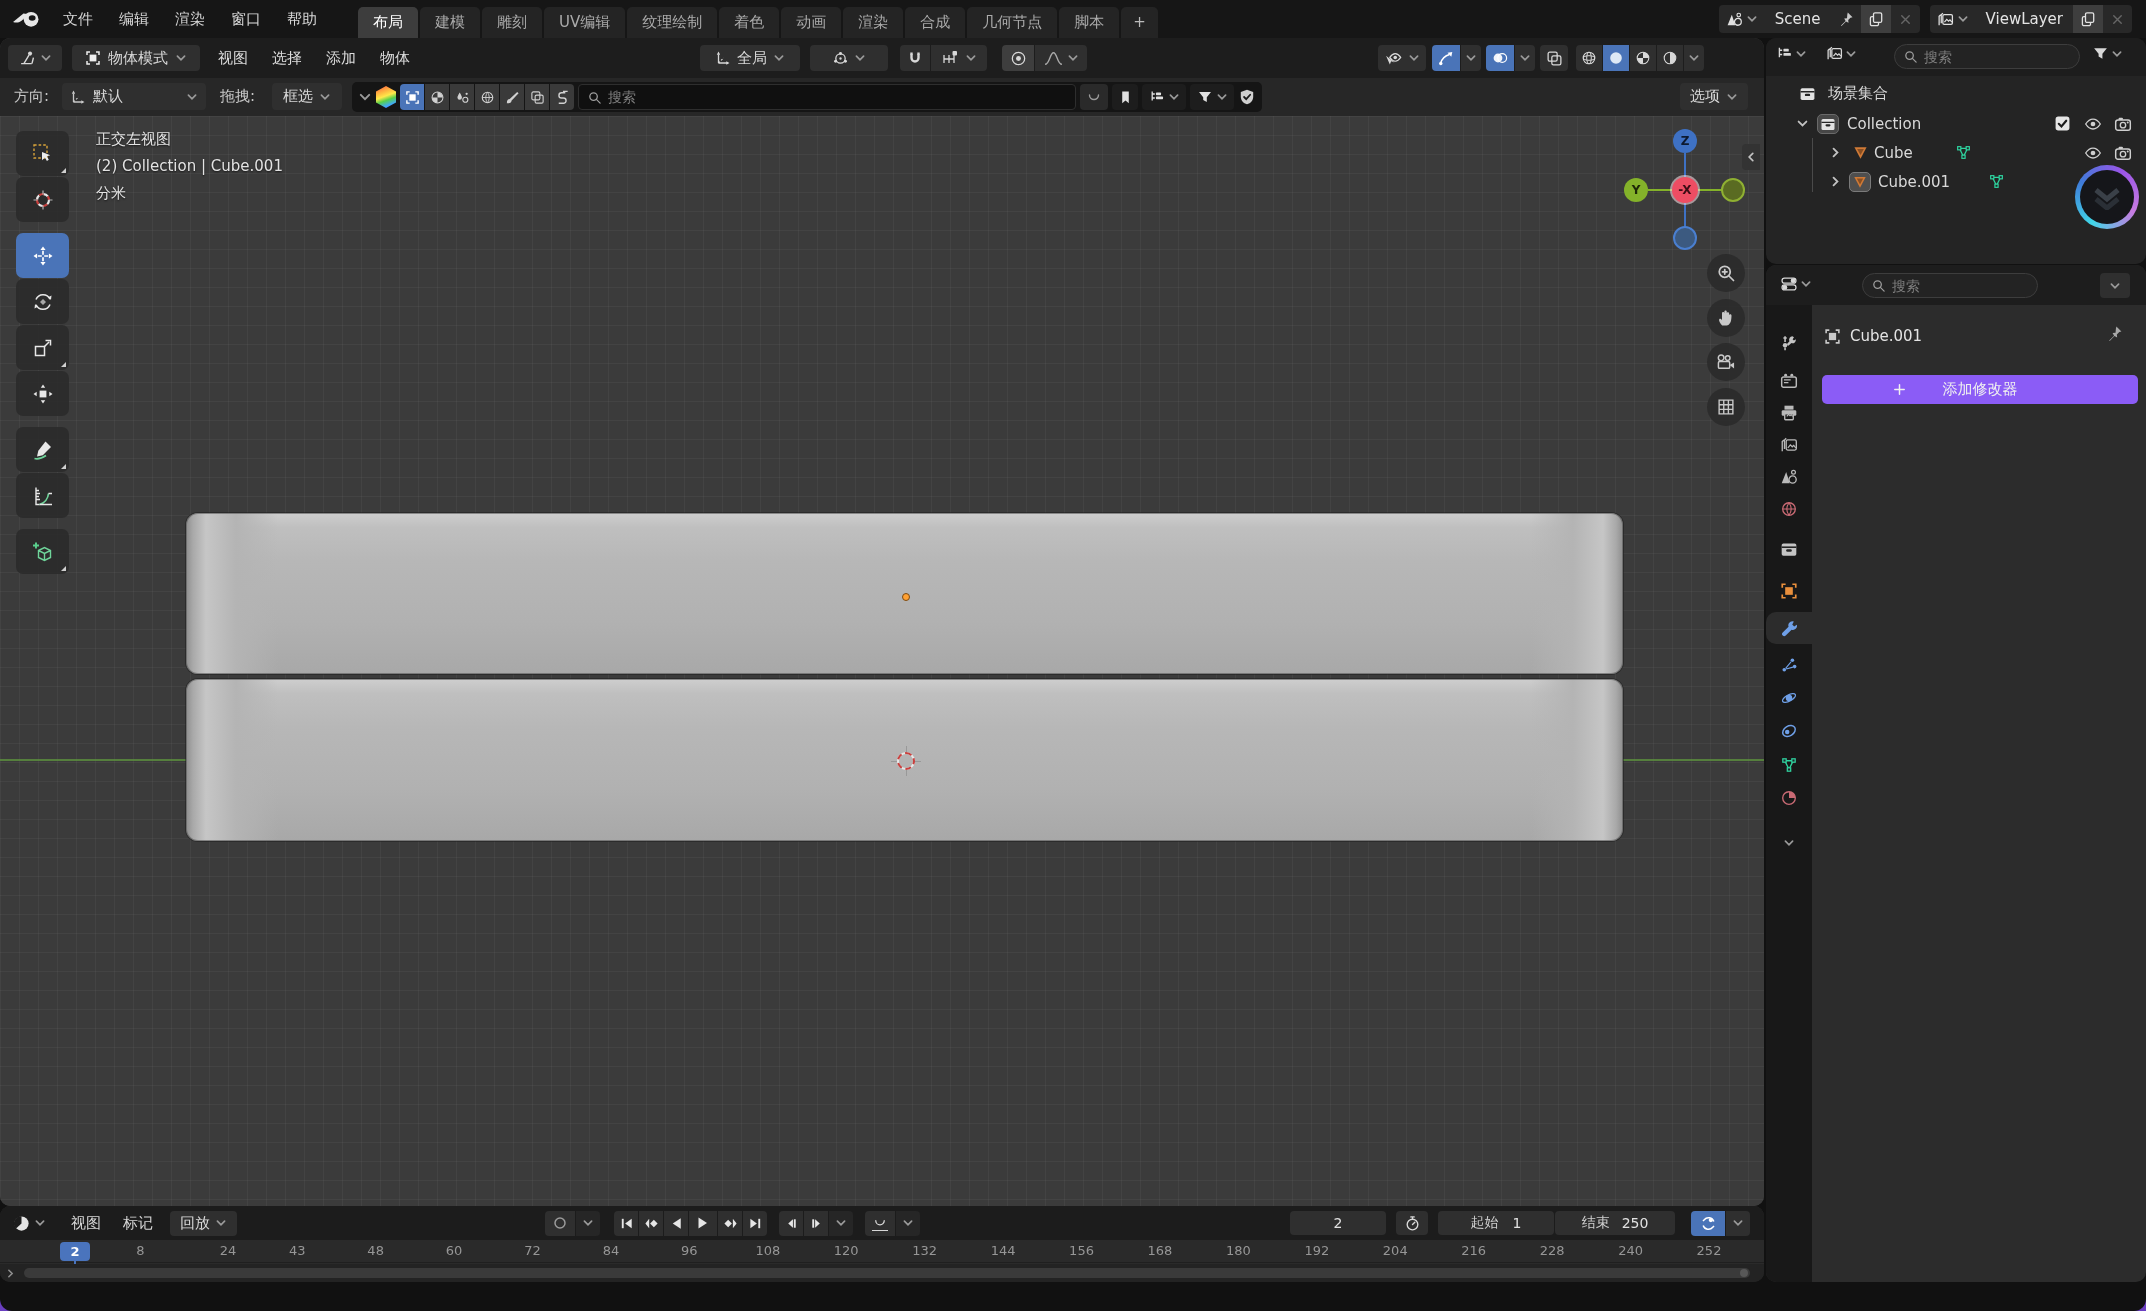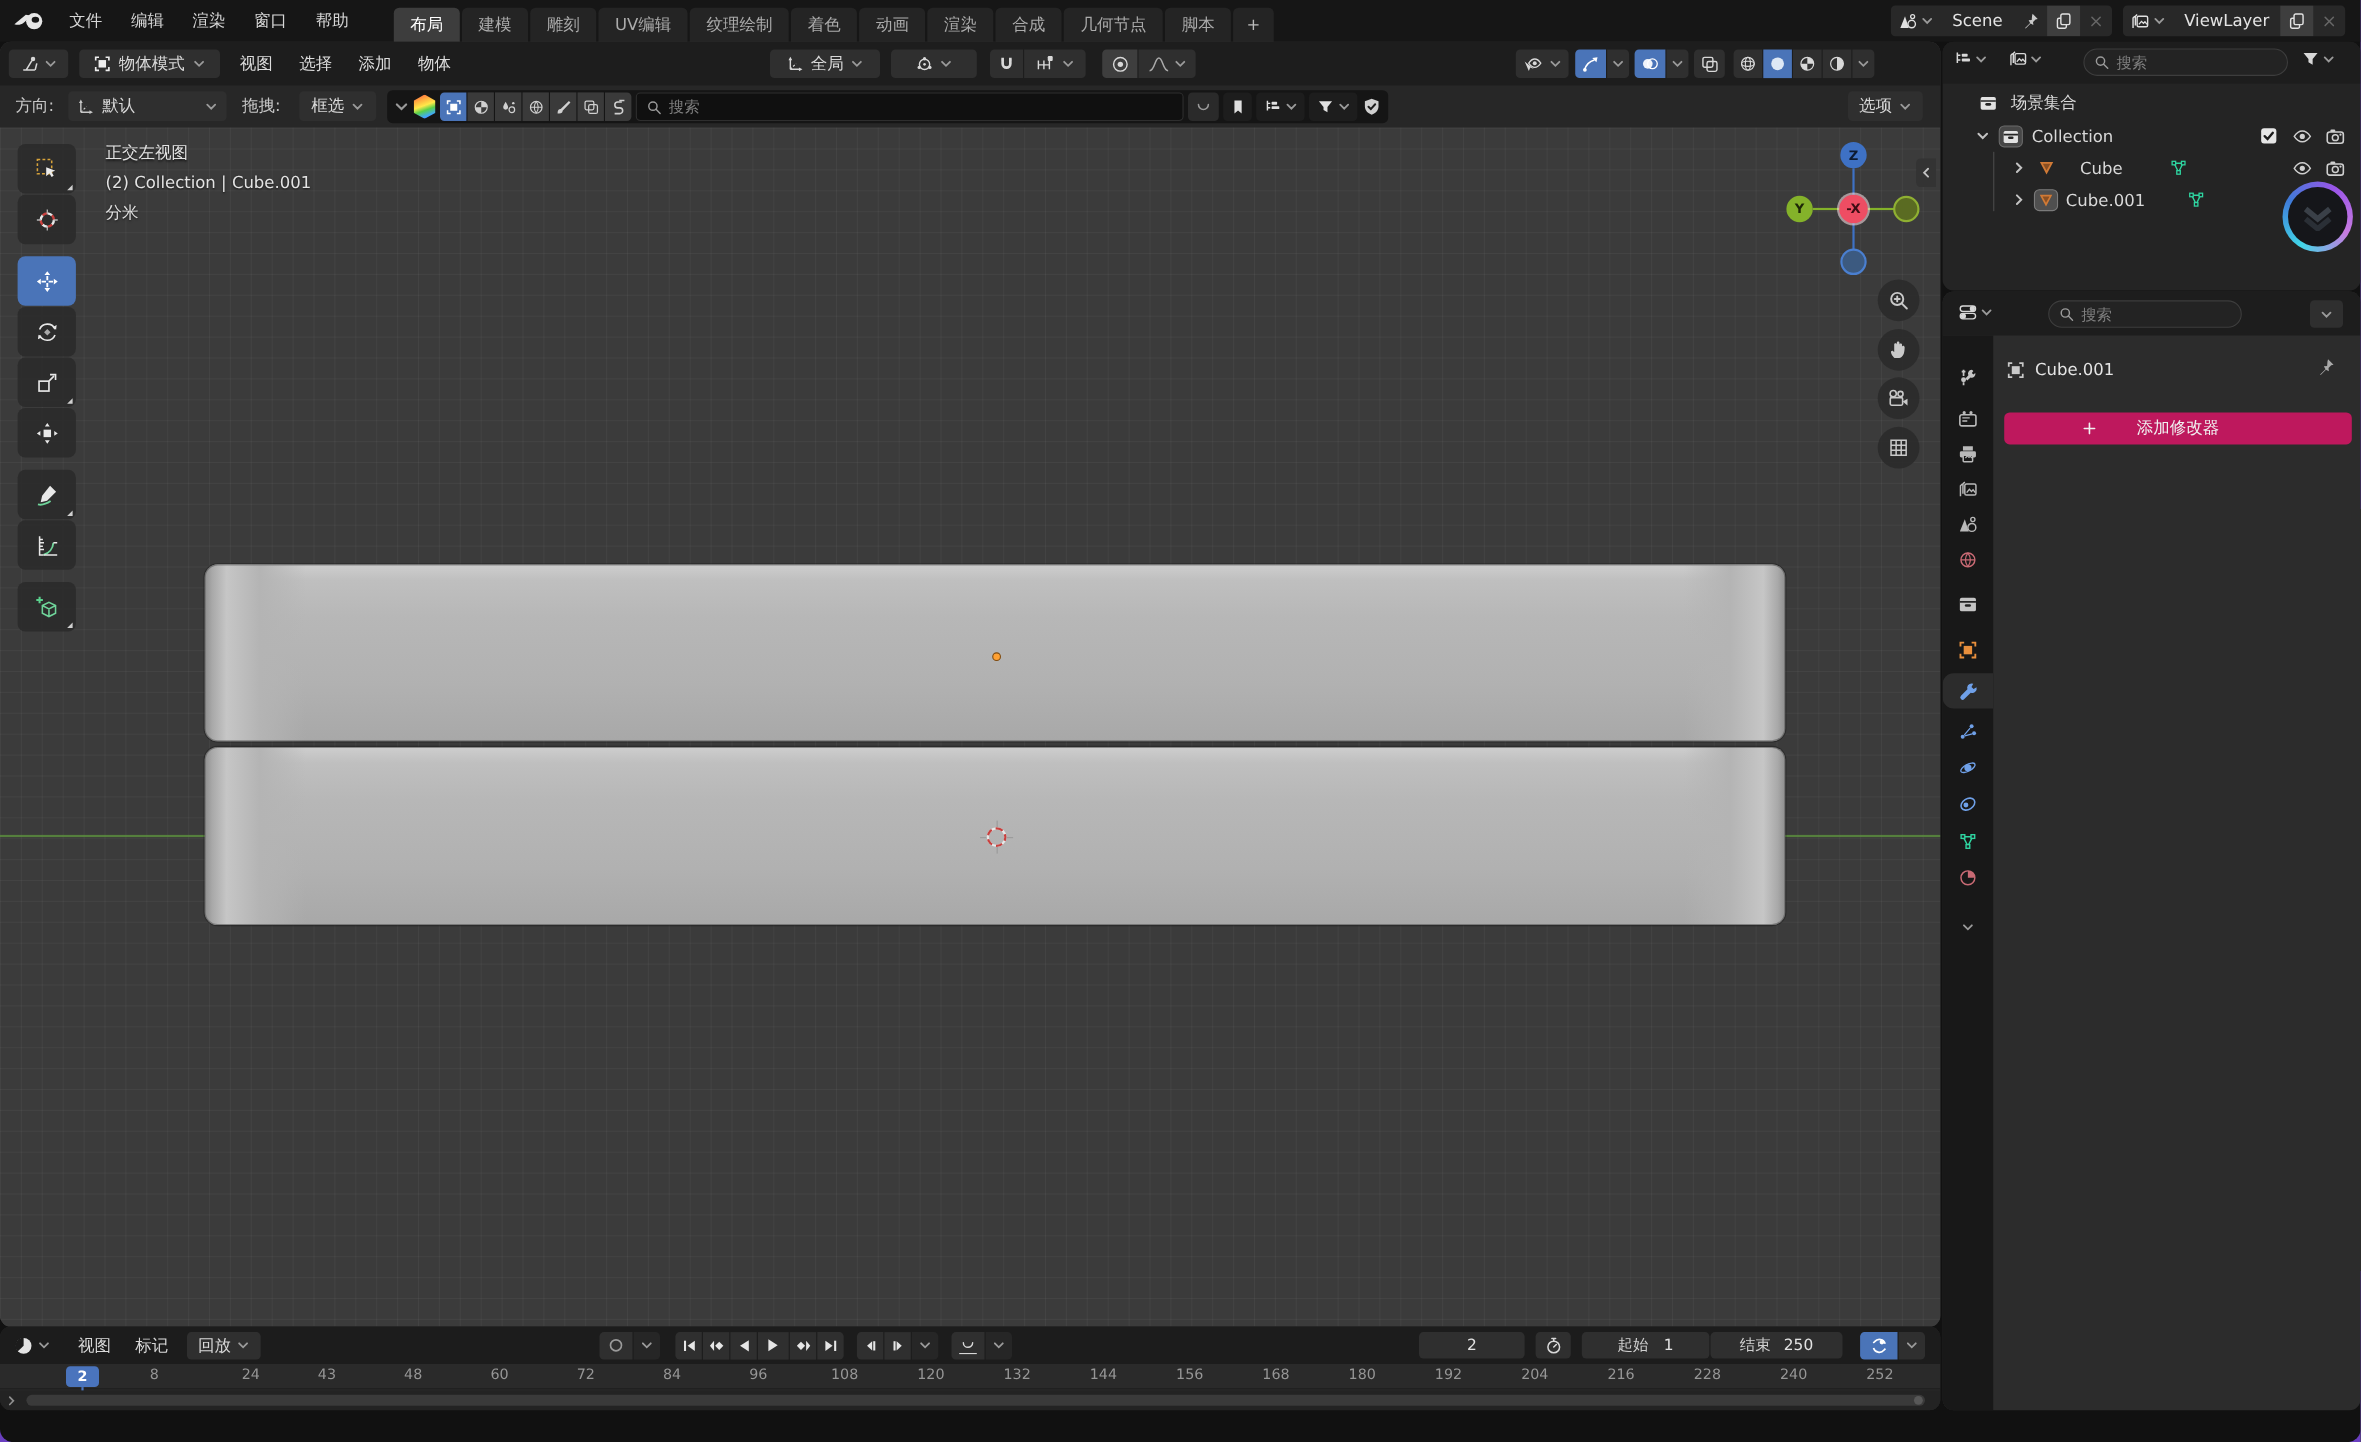--- a/index.html
+++ b/index.html
@@ -58,21 +58,21 @@
   #outliner .hdr{position:absolute;left:0;top:0;width:100%;height:38px;background:#1d1d1d;}
   .field{background:#232323;border:1px solid #3d3d3d;border-radius:13px;display:flex;align-items:center;padding:0 8px;gap:6px;}
   .field input{background:transparent;border:none;outline:none;color:#cfcfcf;font-size:14px;width:100%;}
   .field input::placeholder{color:#7e7e7e;}
   .orow{position:absolute;left:0;width:100%;height:27px;display:flex;align-items:center;color:#d9d9d9;font-size:15px;}
   #props{position:absolute;left:1766px;top:265px;width:380px;height:1017px;background:#2c2c2c;border-radius:10px;overflow:hidden;}
   #props .hdr{position:absolute;left:0;top:0;width:100%;height:40px;background:#1d1d1d;}
   #ptabs{position:absolute;left:0;top:40px;width:46px;height:977px;background:#181818;}
   .ptab{position:absolute;left:0;width:46px;height:32px;display:flex;align-items:center;justify-content:center;}
   .ptab.active{background:#2c2c2c;border-radius:10px 0 0 10px;}
-  #addmod{position:absolute;left:56px;top:110px;width:316px;height:29px;background:#be185d;border-radius:5px;color:#f0f0f0;font-size:15px;display:flex;align-items:center;justify-content:center;}
+  #addmod{position:absolute;left:56px;top:110px;width:316px;height:29px;background:#8b5cf6;border-radius:5px;color:#f0f0f0;font-size:15px;display:flex;align-items:center;justify-content:center;}
   
   #timeline{position:absolute;left:0;top:1206px;width:1764px;height:76px;background:#2a2a2a;border-radius:10px;overflow:hidden;}
   #tl-h{position:absolute;left:0;top:0;width:100%;height:34px;background:#1c1c1c;display:flex;align-items:center;}
   .tmenu{color:#d8d8d8;font-size:15px;padding:0 11px;}
   .pbtn{width:24px;height:24px;}
   #ruler{position:absolute;left:0;top:34px;width:100%;height:23px;background:#2a2a2a;border-bottom:1px solid #1f1f1f;}
   .tick{position:absolute;top:3px;transform:translateX(-50%);color:#969696;font-size:13px;}
   #scrollzone{position:absolute;left:0;top:58px;width:100%;height:18px;background:#232323;}
   #playhead{position:absolute;top:36px;transform:translateX(-50%);width:30px;height:19px;background:#4a74bd;border-radius:4px;color:#fff;font-size:13px;font-weight:bold;display:flex;align-items:center;justify-content:center;}
   #ph-stem{position:absolute;top:55px;transform:translateX(-50%);width:2px;height:21px;background:#4a74bd;}
@@ -912,21 +912,21 @@
         </svg>
     </div>
     <div class="abs" style="left:46px;top:100px;width:1px;height:54px;background:#4a4a4a"></div>
     <div class="orow" style="top:101px">
       <svg class="ch" style="margin-left:63px;width:13px;height:13px;color:#c2c2c2;transform:rotate(-90deg)">
           <use href="#i-chev"></use>
         </svg>
       <svg class="ic" style="width:17px;height:17px;margin-left:10px">
           <use href="#i-meshcube"></use>
         </svg>
-      <span style="margin-left:22px">Cube</span>
+      <span style="margin-left:5px">Cube</span>
       <svg class="ic" style="width:17px;height:17px;color:#2fd6a0;margin-left:42px">
           <use href="#i-tridata"></use>
         </svg>
       <span style="flex:1"></span>
       <svg class="ic" style="width:18px;height:18px;color:#cfcfcf;margin-right:12px">
           <use href="#i-eye"></use>
         </svg>
       <svg class="ic" style="width:18px;height:18px;color:#cfcfcf;margin-right:14px">
           <use href="#i-cam"></use>
         </svg>

